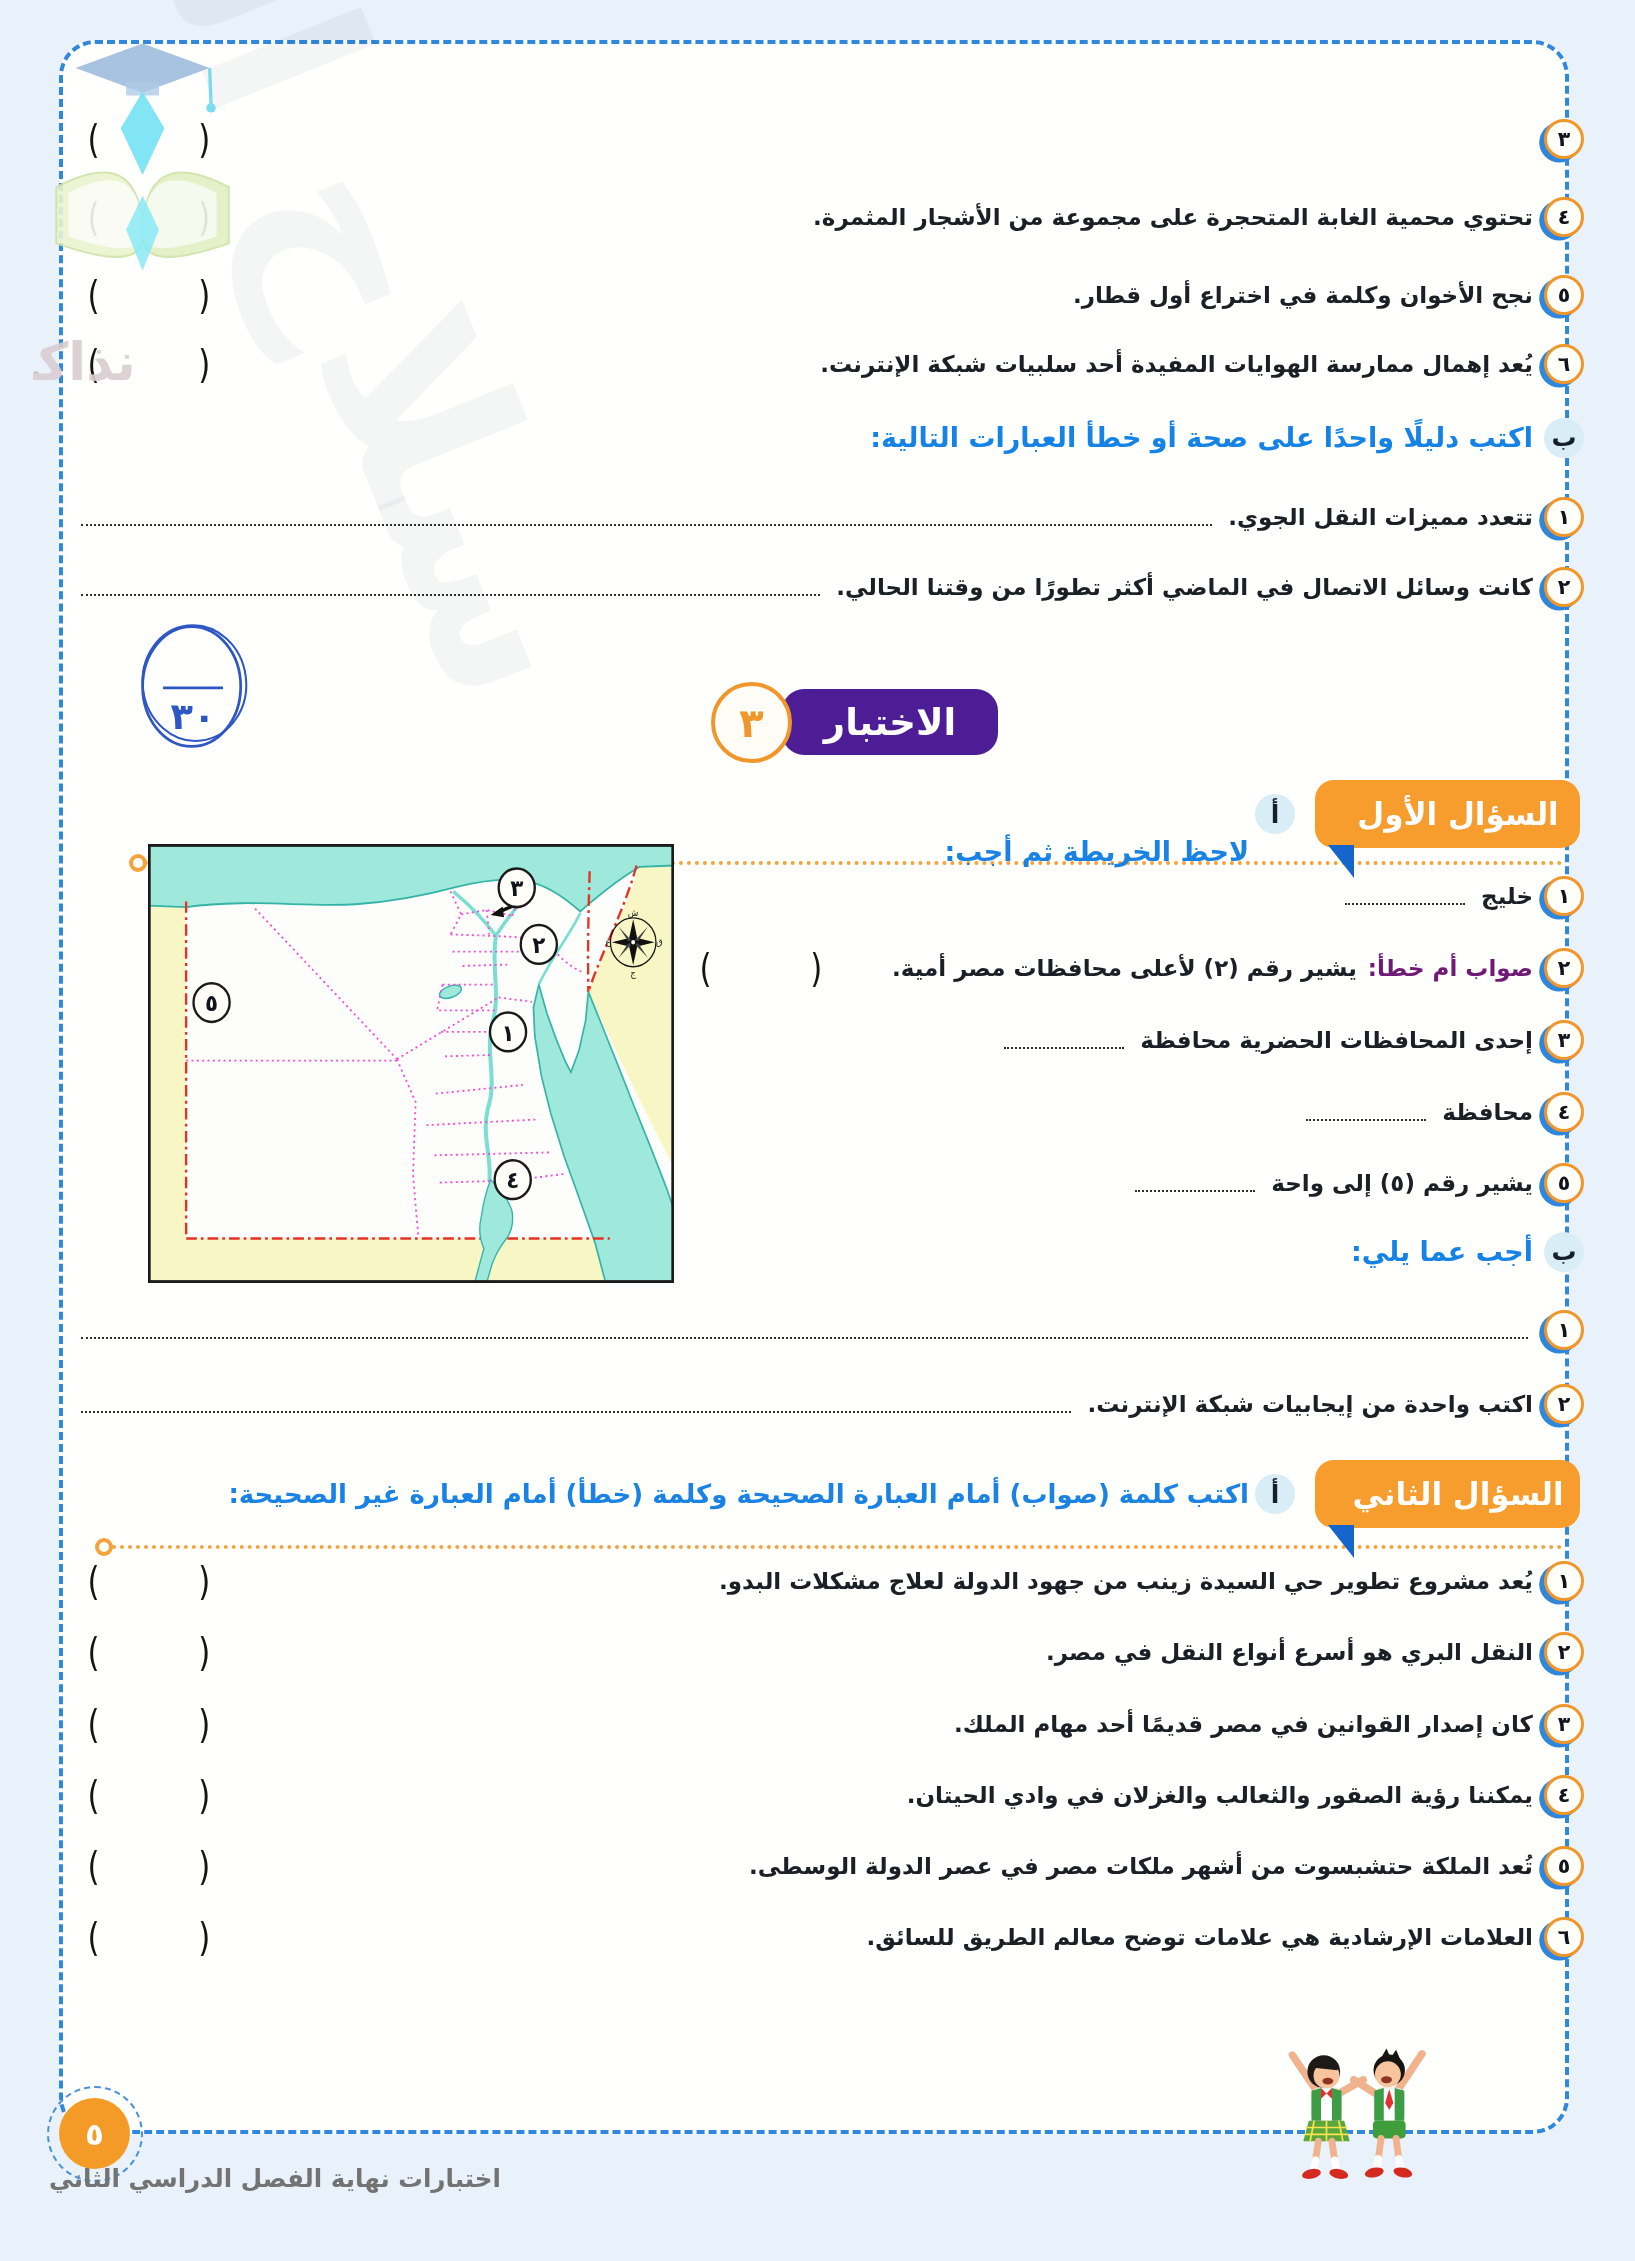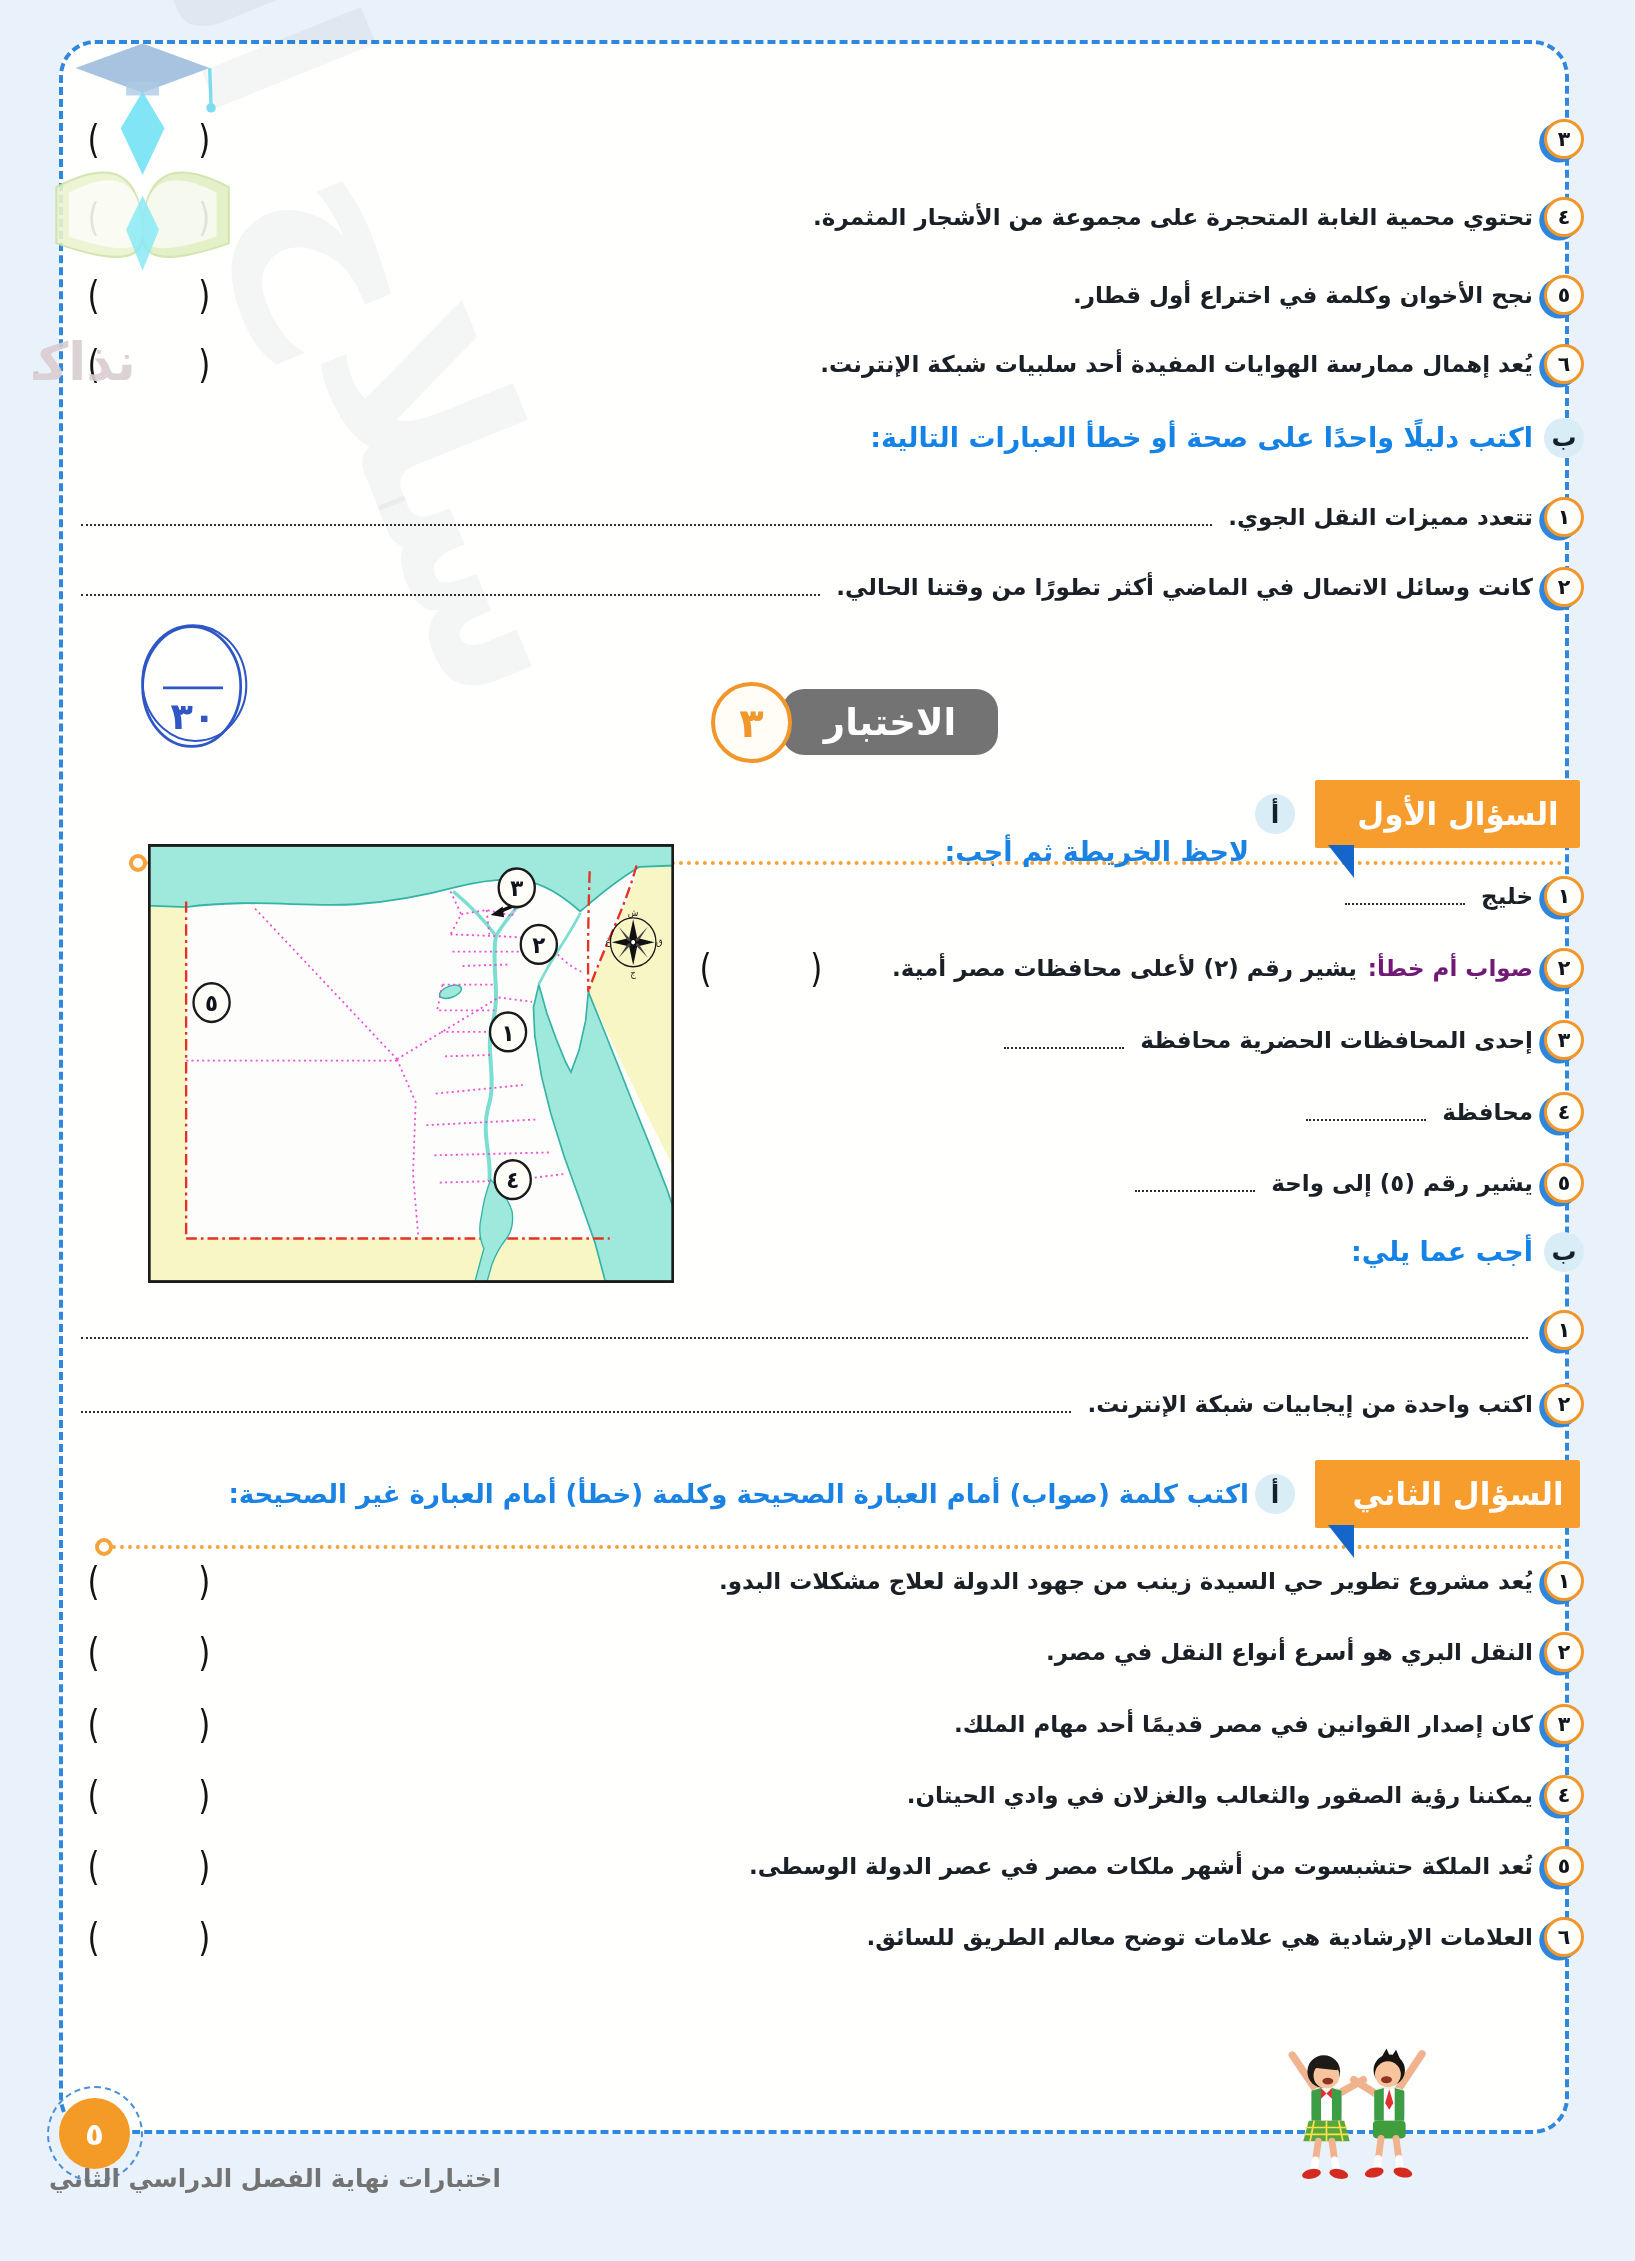--- a/index.html
+++ b/index.html
@@ -21,30 +21,30 @@
   .dots { flex:1 1 auto; min-width:20.5px; align-self:flex-end; border-bottom:2.7px dotted #2e2e2e; margin:0 5.5px 11px 2.7px; height:20.5px; }
   .dots.short { flex:none; width:120px; }
   .spacer { flex:1 1 auto; }
   .parens { flex:none; font-size:31px; font-weight:500; white-space:pre; transform:scaleY(1.25);
             color:#141414; margin-left:9.6px; }
   .badge { flex:none; width:40px; height:40px; border-radius:50%; background:#d9edf6; font-size:25px;
            font-weight:bold; color:#16202c; display:flex; align-items:center; justify-content:center; }
   .badge.abs { position:absolute; z-index:4; }
   .blue-title { font-size:27px; font-weight:bold; color:#1583e6; white-space:nowrap; }
   .qbanner { position:absolute; right:55px; width:265px; height:68px; background:#f79d2d;
-             border-radius:2px; display:flex; align-items:center; justify-content:center;
+             border-radius:19px; display:flex; align-items:center; justify-content:center;
              color:#fff; font-size:31px; font-weight:bold; z-index:4;padding-left:21px; }
   .qbanner .tail { position:absolute; right:226px; bottom:-30px; width:0; height:0;
                    border-top:33px solid #1566cb; border-left:26px solid transparent; }
   .instr { position:absolute; right:386px; font-size:27px; font-weight:bold; color:#1a82e2;
            white-space:nowrap; z-index:3; height:41px; line-height:41px; }
   .odots { position:absolute; border-top:4.1px dotted #f6a33c; z-index:2; }
   .odonut { position:absolute; width:18px; height:18px; border:4.8px solid #f6a33c; border-radius:50%;
             background:#fff; z-index:2; }
-  .tb-rect { position:absolute; left:783px; top:689px; width:216px; height:66px; background:#737373;
+  .tb-rect { position:absolute; left:783px; top:689px; width:216px; height:66px; background:#4c1d95;
              border-radius:22px; display:flex; align-items:center; justify-content:center;
              color:#fff; font-size:37px; font-weight:bold; z-index:3; }
   .tb-circle { position:absolute; left:712px; top:682px; width:81px; height:81px; border-radius:50%;
                background:#fffdf6; border:4.8px solid #f0962b; color:#f0962b; font-size:40px; font-weight:bold;
                display:flex; align-items:center; justify-content:center; z-index:4; }
   .score { position:absolute; left:130px; top:621px; z-index:3; }
   .mapbox { position:absolute; left:149px; top:844px; z-index:3; }
   .ring { position:absolute; left:48px; top:2086px; width:96px; height:96px; border:2.7px dashed #4a90d9;
           border-radius:50%; z-index:4; }
   .pagenum { position:absolute; left:60px; top:2098px; width:71px; height:71px; background:#f39b26;

